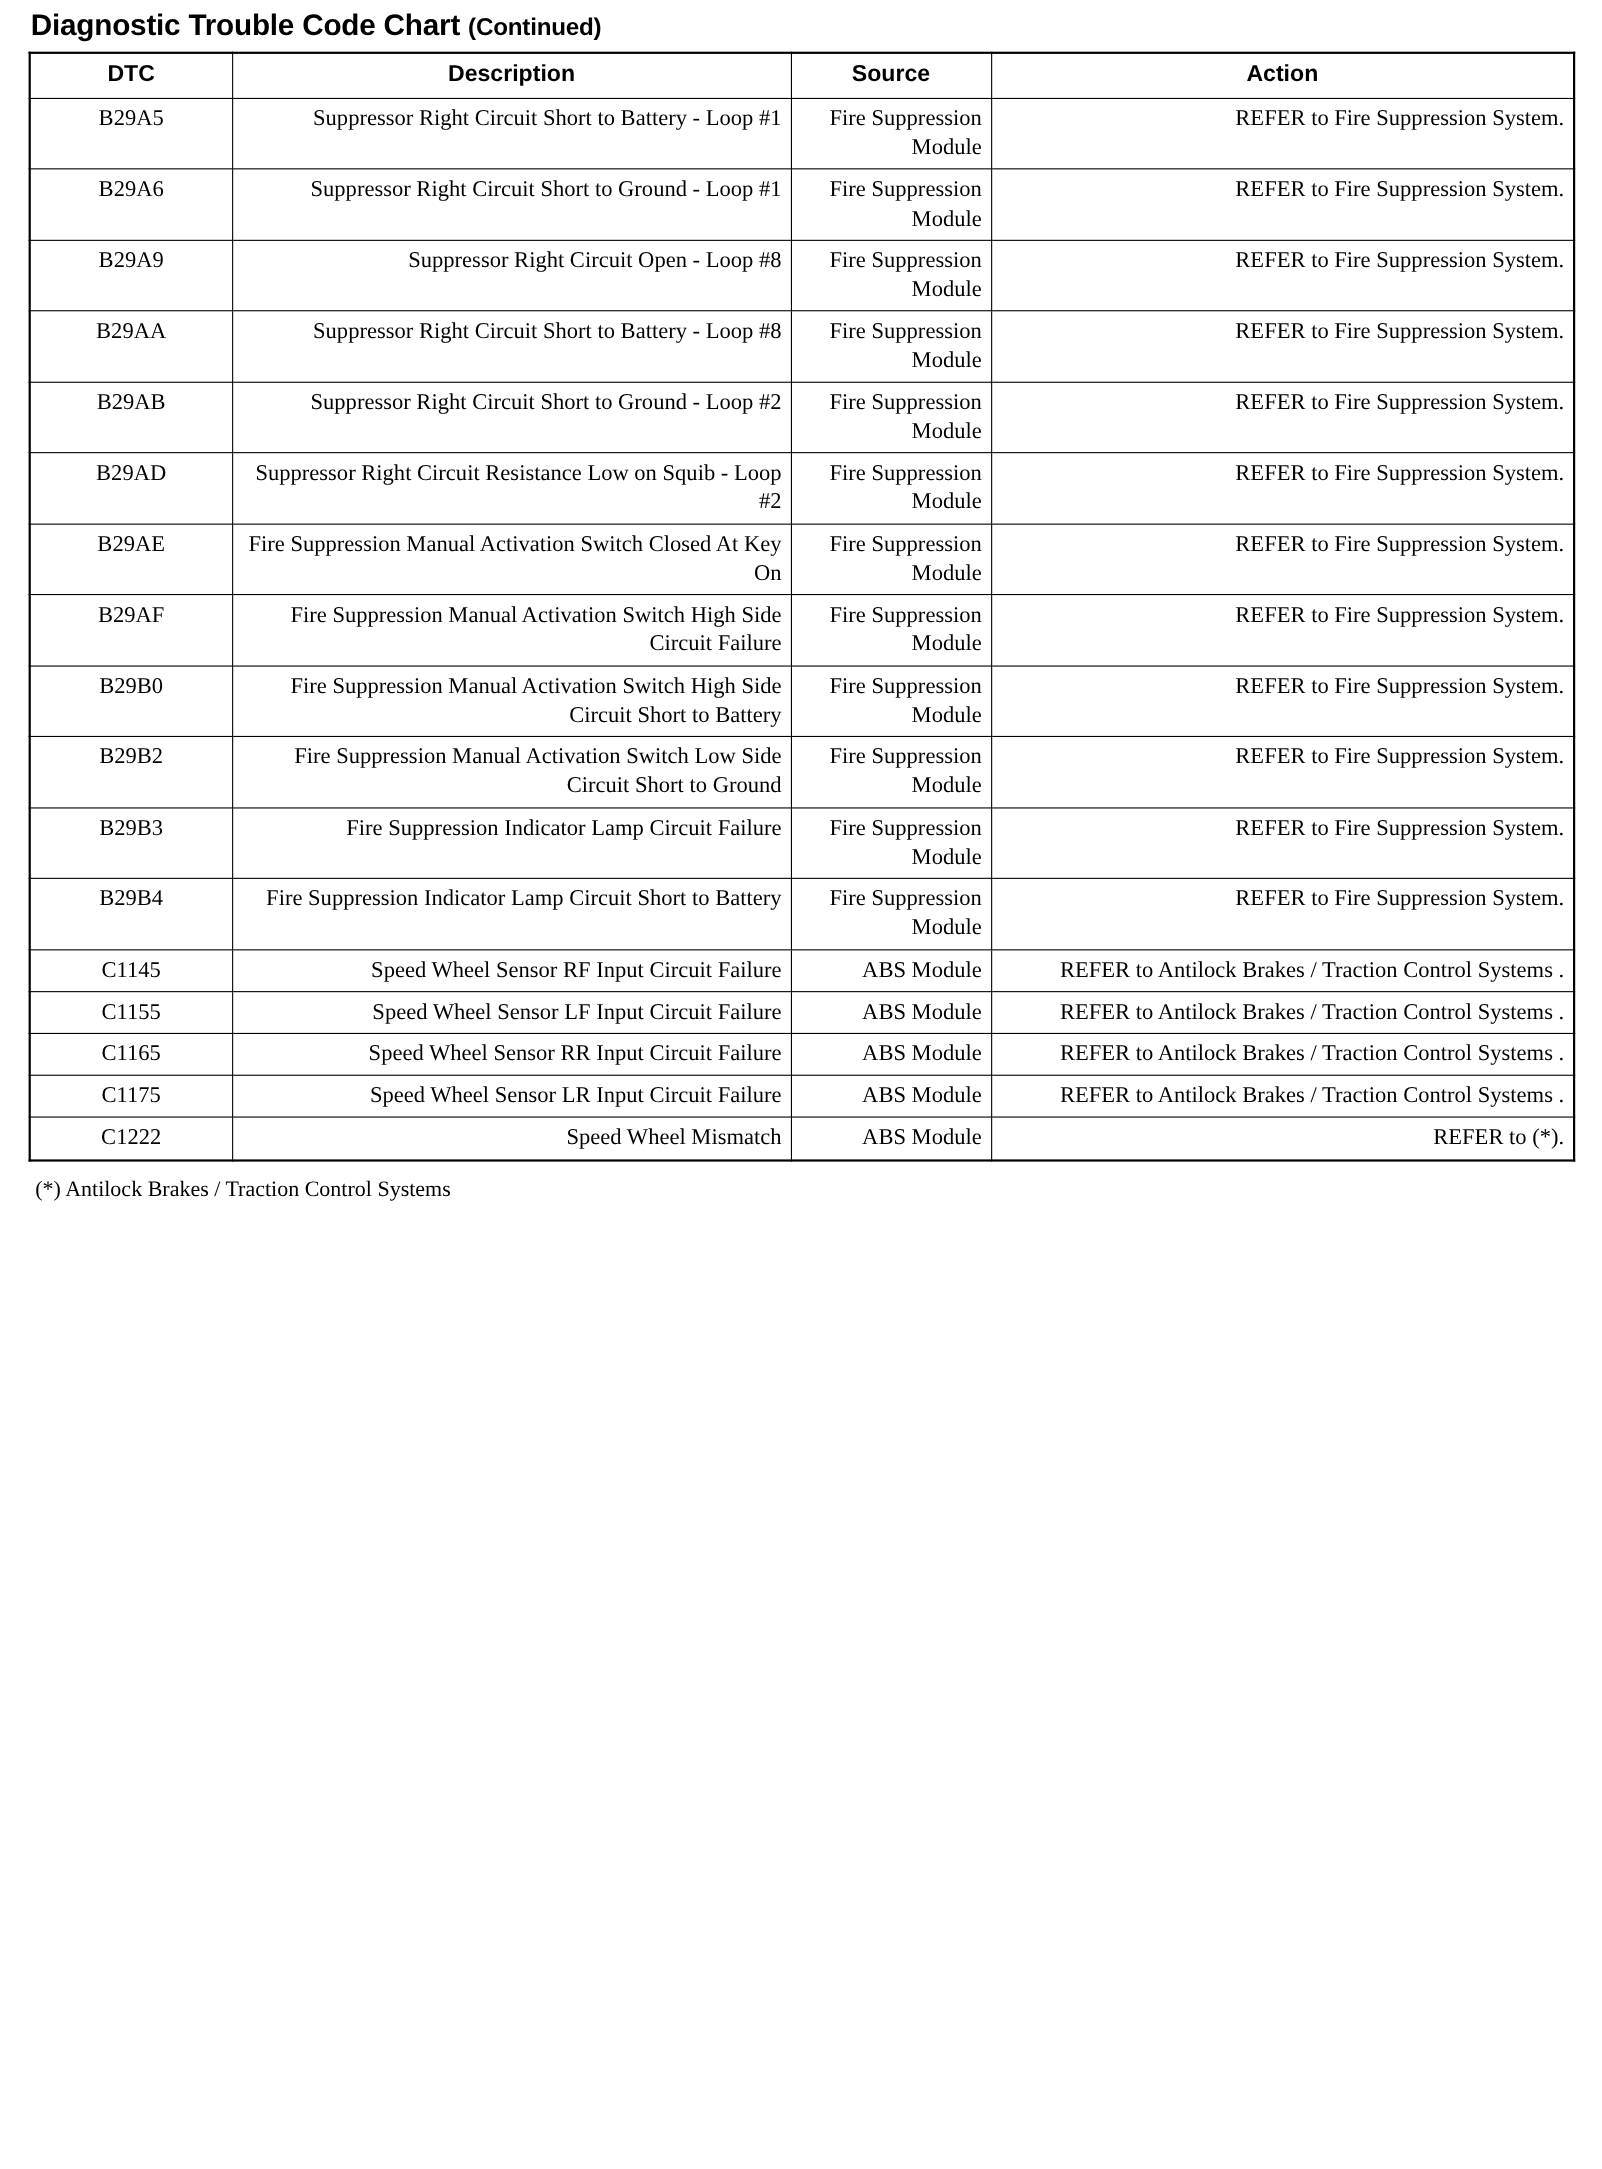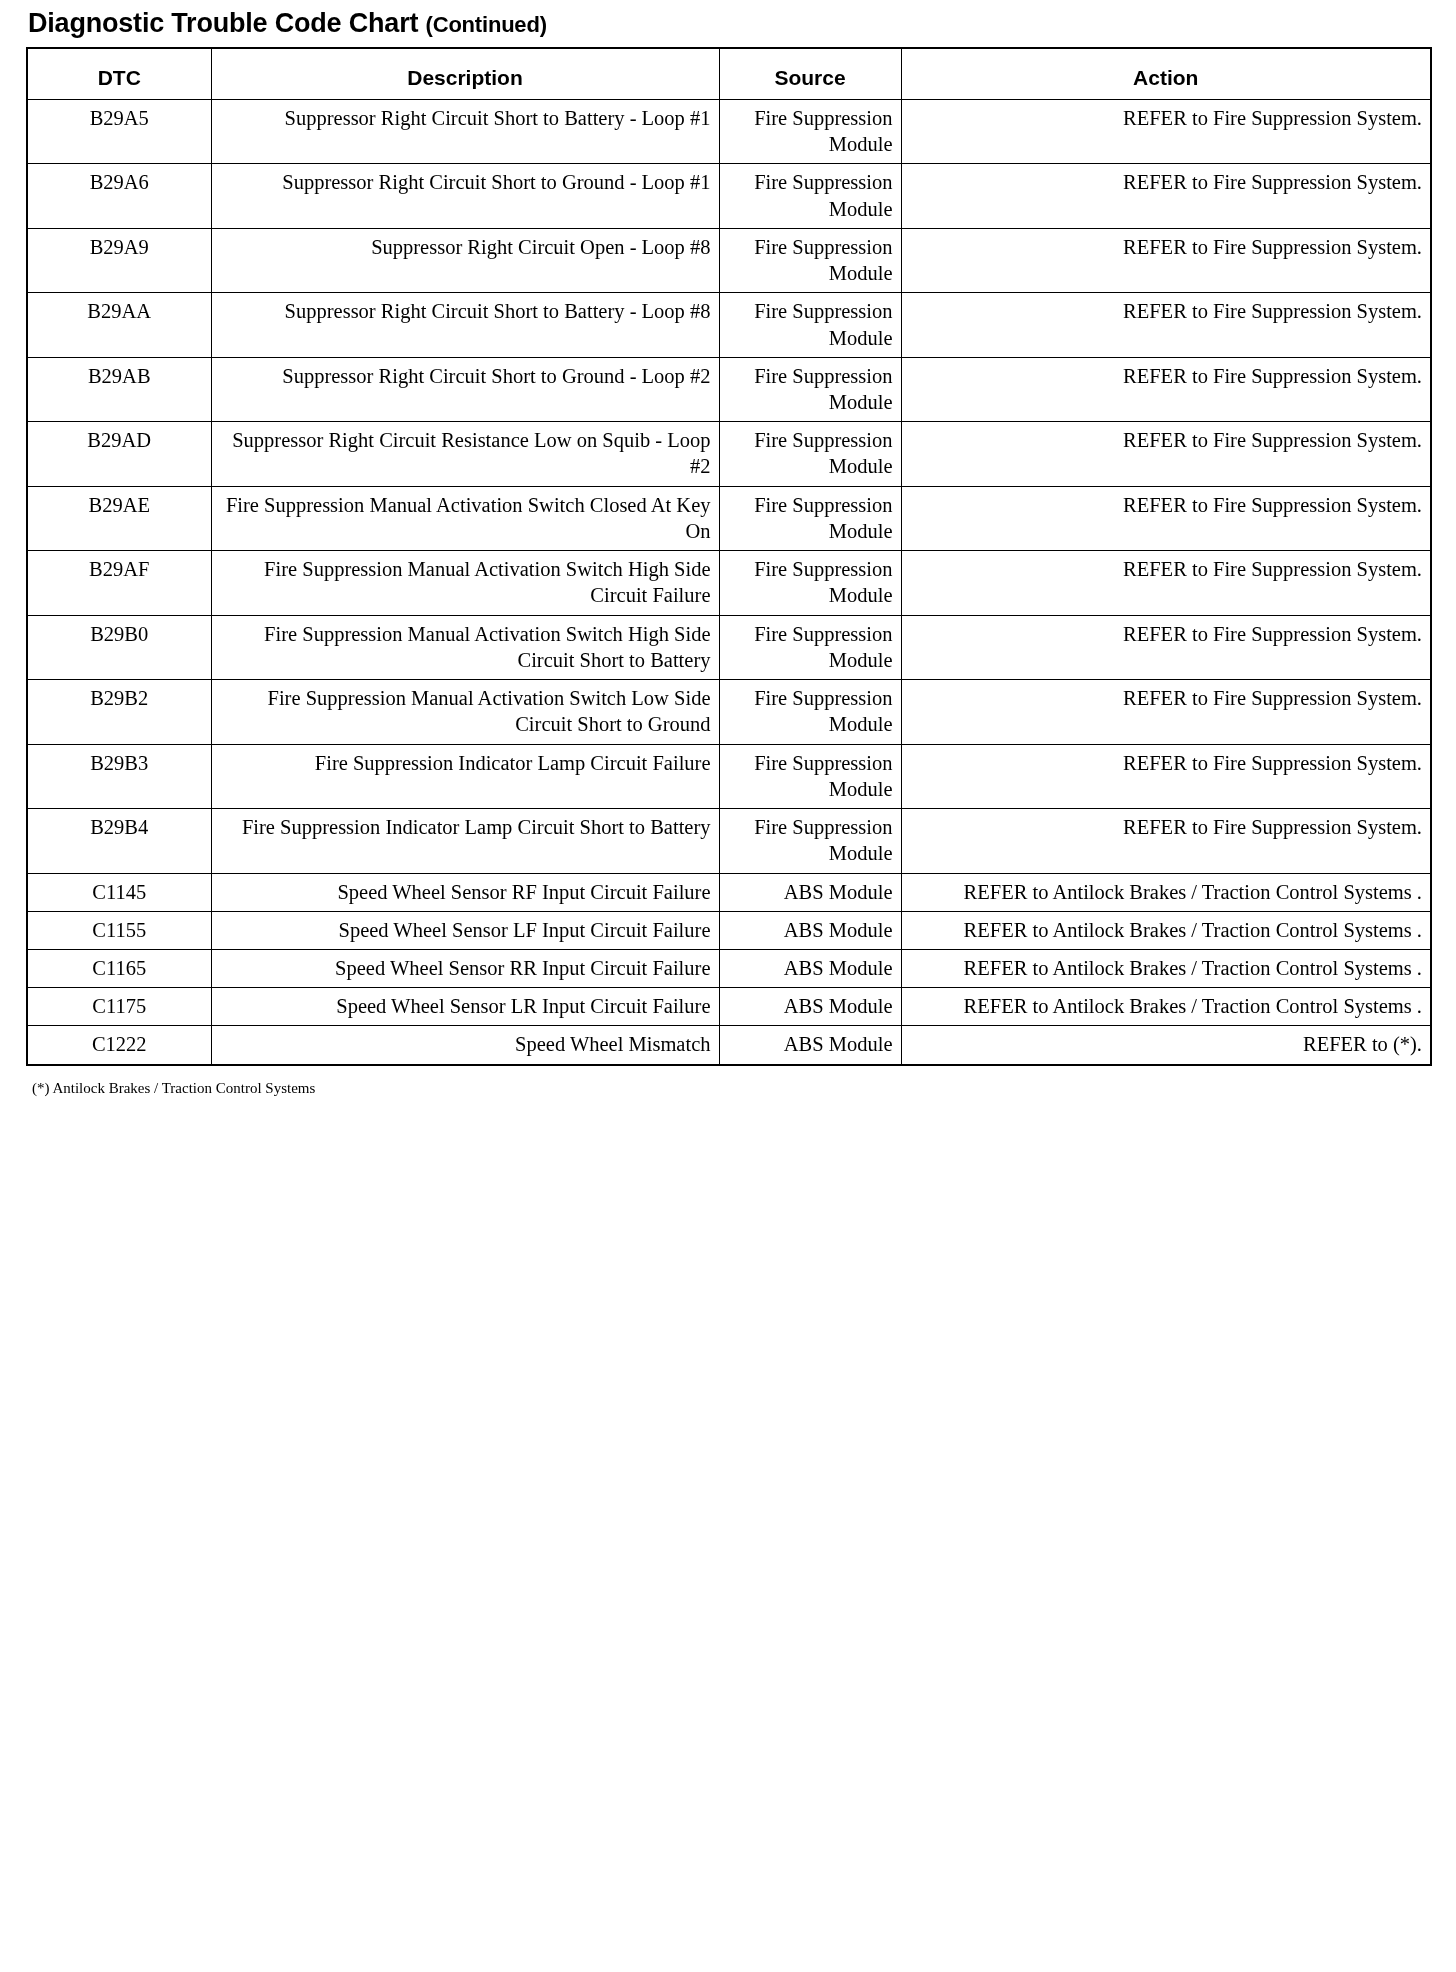--- a/index.html
+++ b/index.html
@@ -43,21 +43,21 @@
     vertical-align: top;
     padding: 5px 8px 6px 8px;
     font-size: 20.5px;
     line-height: 1.28;
   }
   table.dtc thead th {
     font-family: "Liberation Sans", sans-serif;
     font-weight: bold;
     font-size: 21px;
     text-align: center;
-    padding: 16px 4px 7px 4px;
+    padding: 6px 4px 7px 4px;
     vertical-align: middle;
   }
   col.c-dtc { width: 184px; }
   col.c-desc { width: 508px; }
   col.c-src { width: 182px; }
   col.c-act { width: 530px; }
 
   td.dtc-code {
     text-align: center;
     white-space: nowrap;
@@ -65,21 +65,21 @@
   }
   td.src {
     text-align: right;
   }
   td.desc, td.act {
     text-align: right;
   }
   .footnote {
     margin-top: 14px;
     margin-left: 6px;
-    font-size: 15px;
+    font-size: 20px;
     font-family: "Liberation Serif", serif;
   }
 </style>
 </head>
 <body>
 
 <div class="page">
 
   <div class="title-line">
     <span class="title-main">Diagnostic Trouble Code Chart</span>

